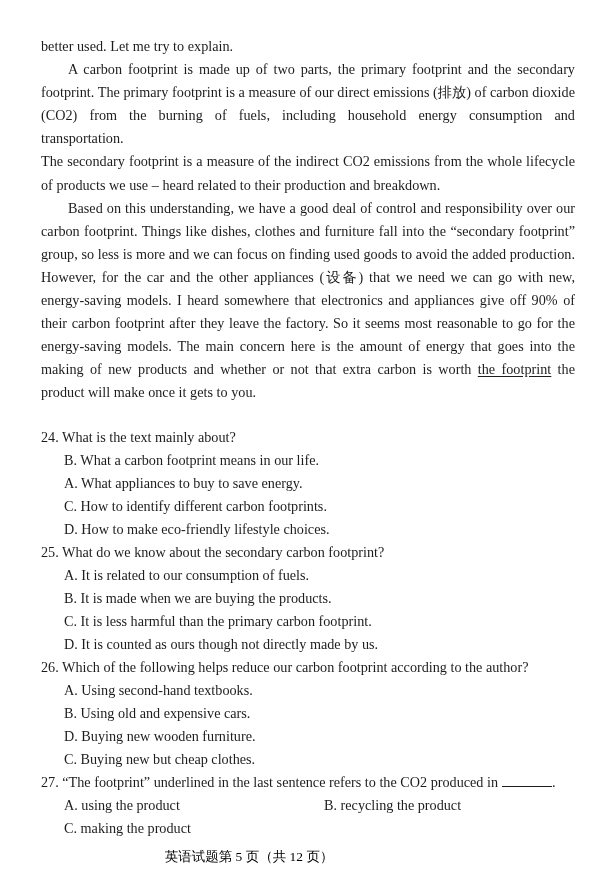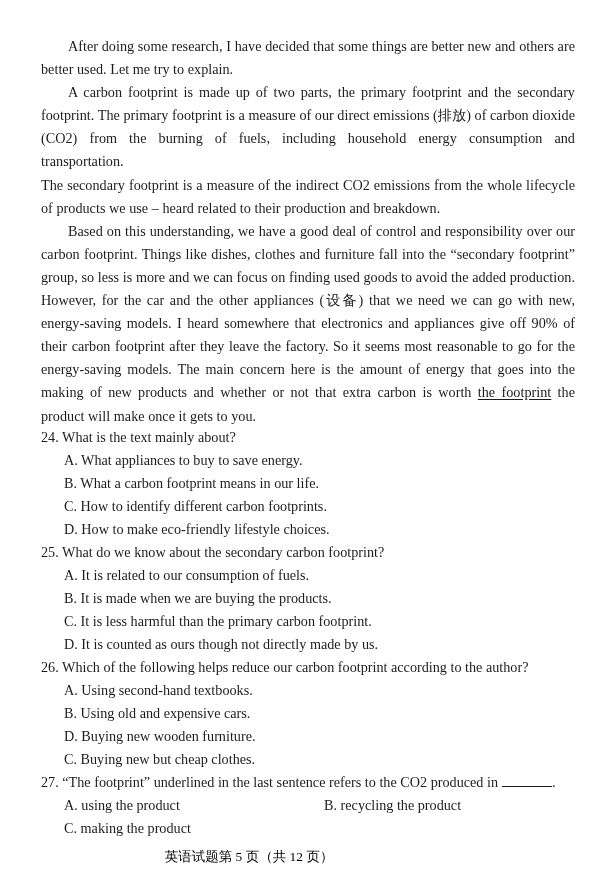--- a/index.html
+++ b/index.html
@@ -32,21 +32,20 @@
       font-size: 13.5px; line-height: 18px; color: #000000;
     }
   </style>
 </head>
 <body>
 
 <div class="page">
 
   <div class="passage">
     <p class="para" style="text-indent:0">
-      <span class="line first">After doing some research, I have decided that some things are better new and others are</span>
       <span class="line last">better used. Let me try to explain.</span>
     </p>
     <p class="para" style="text-indent:0">
       <span class="line first">A carbon footprint is made up of two parts, the primary footprint and the secondary</span>
       <span class="line">footprint. The primary footprint is a measure of our direct emissions (排放) of carbon dioxide</span>
       <span class="line">(CO2) from the burning of fuels, including household energy consumption and transportation.</span>
       <span class="line">The secondary footprint is a measure of the indirect CO2 emissions from the whole lifecycle</span>
       <span class="line last">of products we use – heard related to their production and breakdown.</span>
     </p>
     <p class="para" style="text-indent:0">
@@ -58,22 +57,22 @@
       <span class="line">their carbon footprint after they leave the factory. So it seems most reasonable to go for the</span>
       <span class="line">energy-saving models. The main concern here is the amount of energy that goes into the</span>
       <span class="line"><span>making of new products and whether or not that extra carbon is worth </span><span class="u">the footprint</span><span> the</span></span>
       <span class="line last">product will make once it gets to you.</span>
     </p>
   </div>
 
   <div class="questions">
     <div class="q">
       <div class="stem"><span>24.</span> <span>What is the text mainly about?</span></div>
+      <div class="opt">B. What a carbon footprint means in our life.</div>
       <div class="opt">A. What appliances to buy to save energy.</div>
-      <div class="opt">B. What a carbon footprint means in our life.</div>
       <div class="opt">C. How to identify different carbon footprints.</div>
       <div class="opt">D. How to make eco-friendly lifestyle choices.</div>
     </div>
     <div class="q">
       <div class="stem"><span>25.</span> <span>What do we know about the secondary carbon footprint?</span></div>
       <div class="opt">A. It is related to our consumption of fuels.</div>
       <div class="opt">B. It is made when we are buying the products.</div>
       <div class="opt">C. It is less harmful than the primary carbon footprint.</div>
       <div class="opt">D. It is counted as ours though not directly made by us.</div>
     </div>

